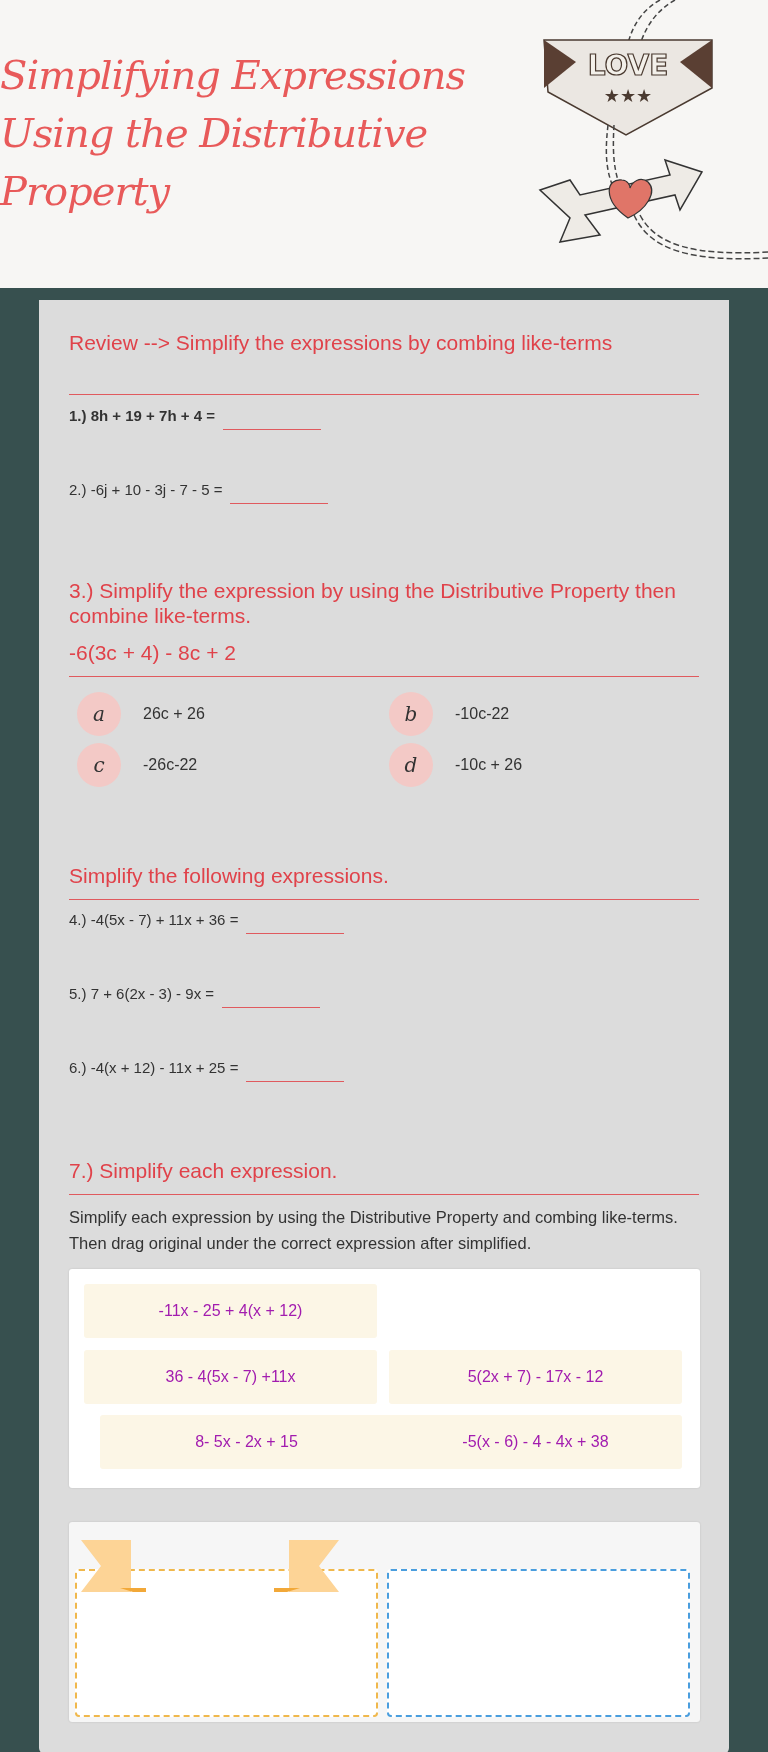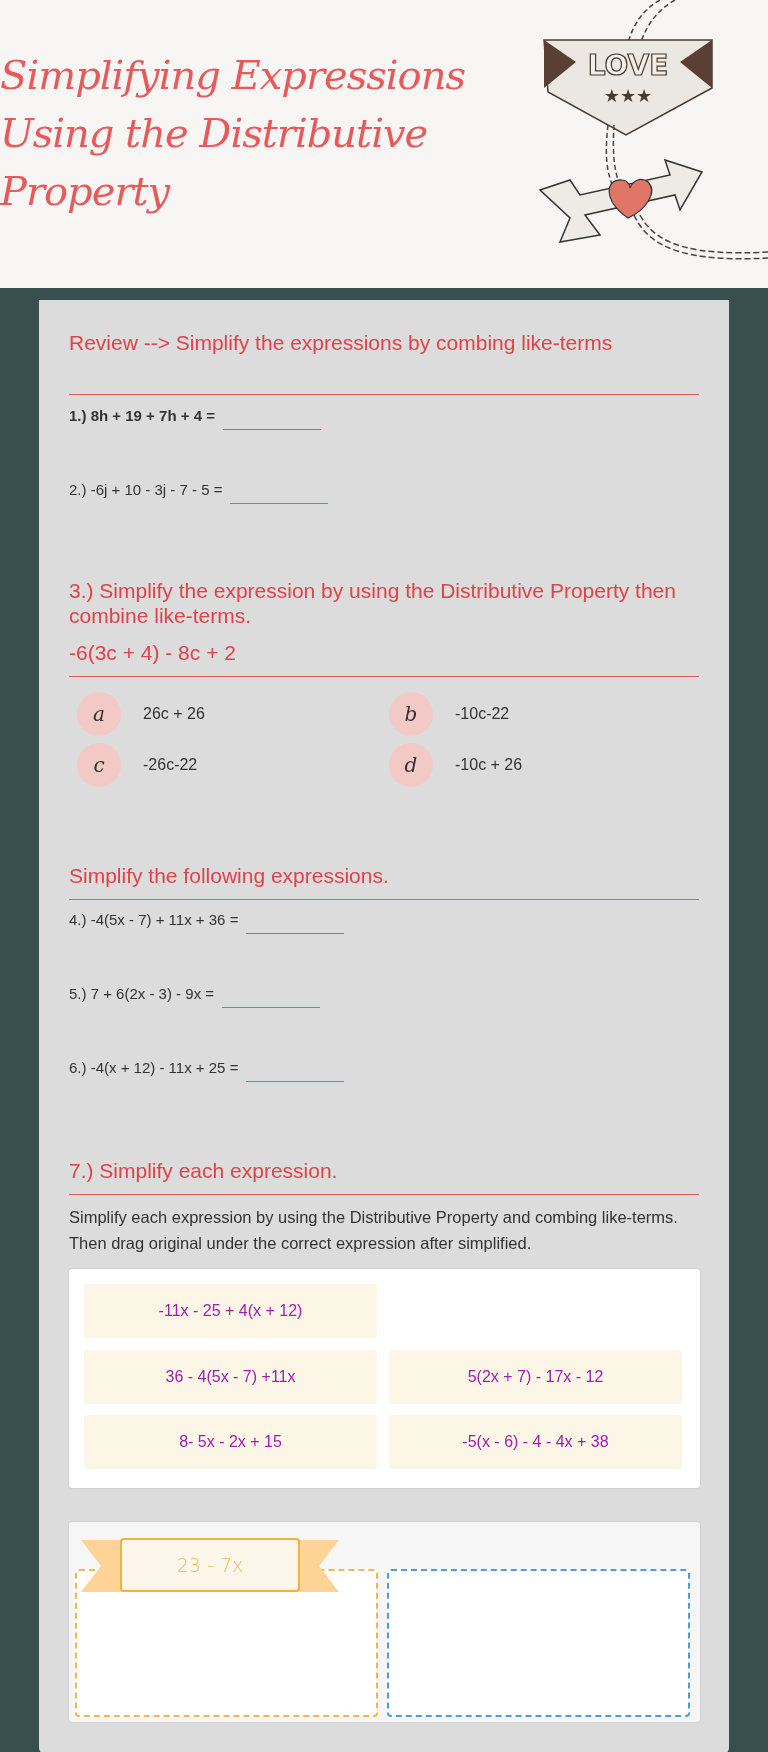--- a/index.html
+++ b/index.html
@@ -174,32 +174,31 @@
   </div>
 
   <div class="section-title" style="top:858px;">7.) Simplify each expression.</div>
   <div class="rule" style="top:894px;"></div>
   <div class="instr" style="top:904px;">Simplify each expression by using the Distributive Property and combing like-terms. Then drag original under the correct expression after simplified.</div>
 
   <div class="tiles">
     <div class="tile" style="left:15px; top:15px;">-11x - 25 + 4(x + 12)</div>
     <div class="tile" style="left:15px; top:81px;">36 - 4(5x - 7) +11x</div>
     <div class="tile" style="left:320px; top:81px;">5(2x + 7) - 17x - 12</div>
-    <div class="tile" style="left:15px; top:146px;">8- 5x - 2x + 15</div>
+    <div class="tile" style="left:31px; top:146px;">8- 5x - 2x + 15</div>
     <div class="tile" style="left:320px; top:146px;">-5(x - 6) - 4 - 4x + 38</div>
   </div>
 
   <div class="drop-area">
     <div class="zone zone-left"></div>
     <div class="zone zone-right"></div>
 
     <div class="ribbon ribbon-left" style="left:12px;">
       <svg width="258" height="62" style="position:absolute;left:0;top:0;">
         <polygon points="0,10 50,10 50,62 0,62 20,36" fill="#fdd496"></polygon>
         <polygon points="208,10 258,10 238,36 258,62 208,62" fill="#fdd496"></polygon>
         <polygon points="39,58 65,58 65,66" fill="#f2a838"></polygon>
         <polygon points="219,58 193,58 193,66" fill="#f2a838"></polygon>
       </svg>
-      <div class="ribbon-label">23 - 7x</div>
     </div>
 
   </div>
 </div>
 
 </body></html>

